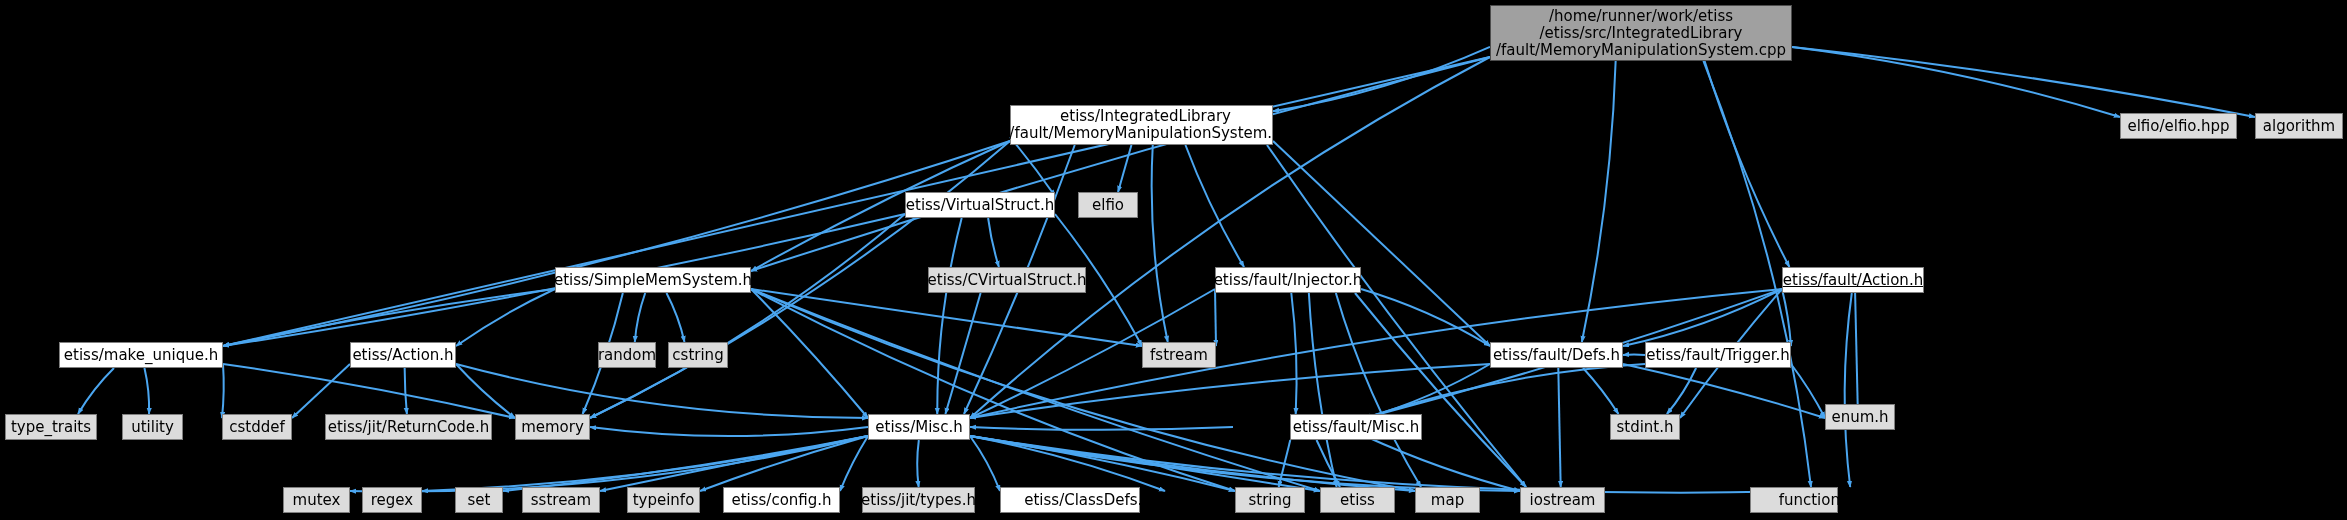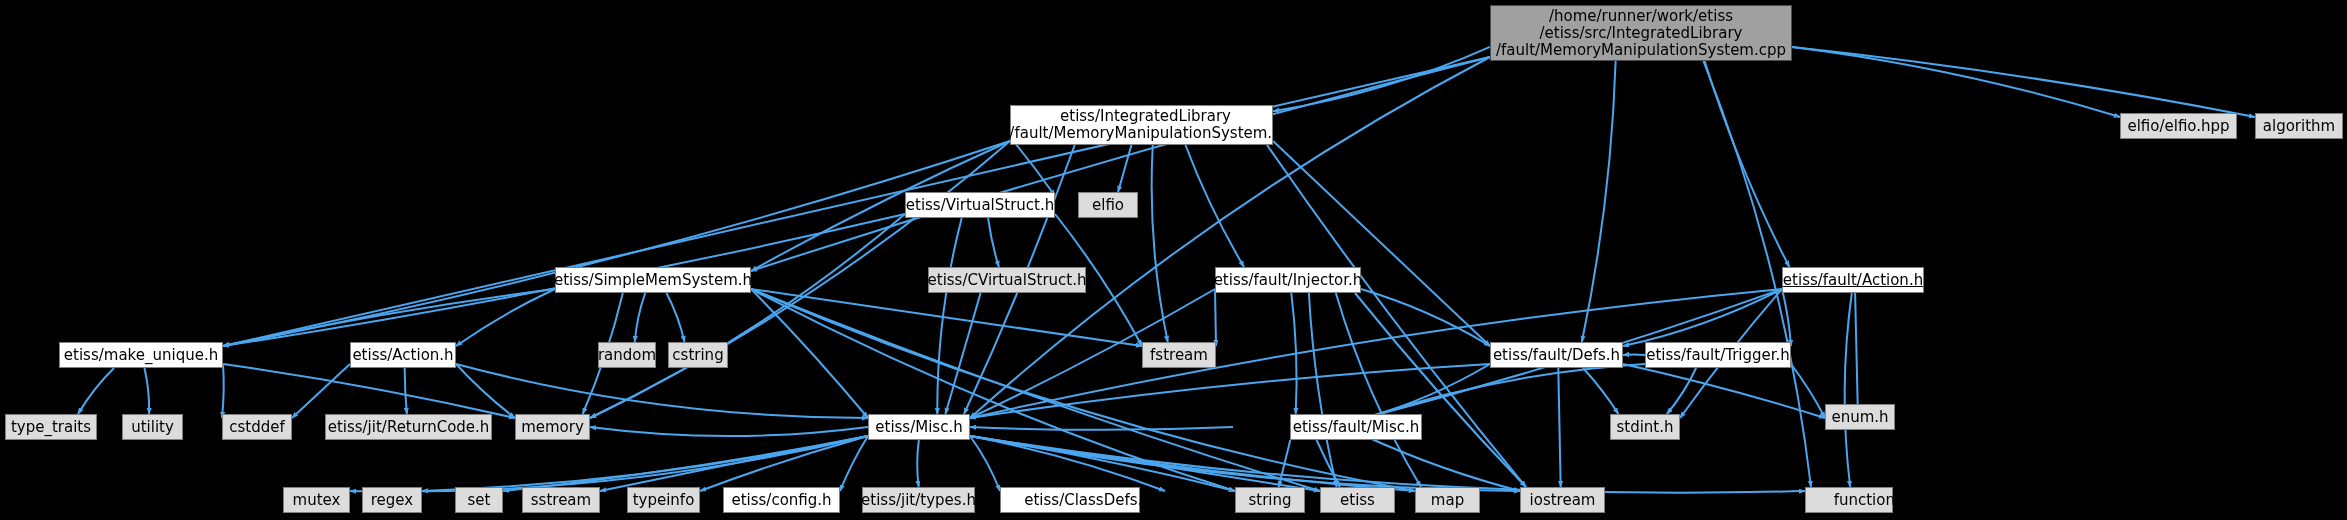--- a/index.html
+++ b/index.html
@@ -156,15 +156,15 @@
       <div class="node sys" style="left: 522px; top: 487px; width: 78px; height: 26px;"><span class="lbl">sstream</span></div>
       <div class="node sys" style="left: 627px; top: 487px; width: 73px; height: 26px;"><span class="lbl">typeinfo</span></div>
       <div class="node proj" style="left: 723px; top: 487px; width: 117px; height: 26px;"><span class="lbl">etiss/config.h</span></div>
       <div class="node sys" style="left: 862px; top: 487px; width: 113px; height: 26px;"><span class="lbl">etiss/jit/types.h</span></div>
       <div class="node proj" style="left: 1000px; top: 487px; width: 140px; height: 26px; padding-left: 36px;"><span class="lbl">etiss/ClassDefs.h</span></div>
       <div class="node sys" style="left: 1165px; top: 487px; width: 50px; height: 26px; margin-top: 33px;"><span class="lbl">list</span></div>
       <div class="node sys" style="left: 1235px; top: 487px; width: 70px; height: 26px;"><span class="lbl">string</span></div>
       <div class="node sys" style="left: 1320px; top: 487px; width: 75px; height: 26px;"><span class="lbl">etiss</span></div>
       <div class="node sys" style="left: 1415px; top: 487px; width: 65px; height: 26px;"><span class="lbl">map</span></div>
       <div class="node sys" style="left: 1520px; top: 487px; width: 85px; height: 26px;"><span class="lbl">iostream</span></div>
-      <div class="node sys" style="left: 1805px; top: 487px; width: 88px; height: 26px; padding-left: 44px;"><span class="lbl">functional</span></div>
+      <div class="node sys" style="left: 1750px; top: 487px; width: 88px; height: 26px; padding-left: 44px;"><span class="lbl">functional</span></div>
     </div>
 </div>
 
 </body></html>

